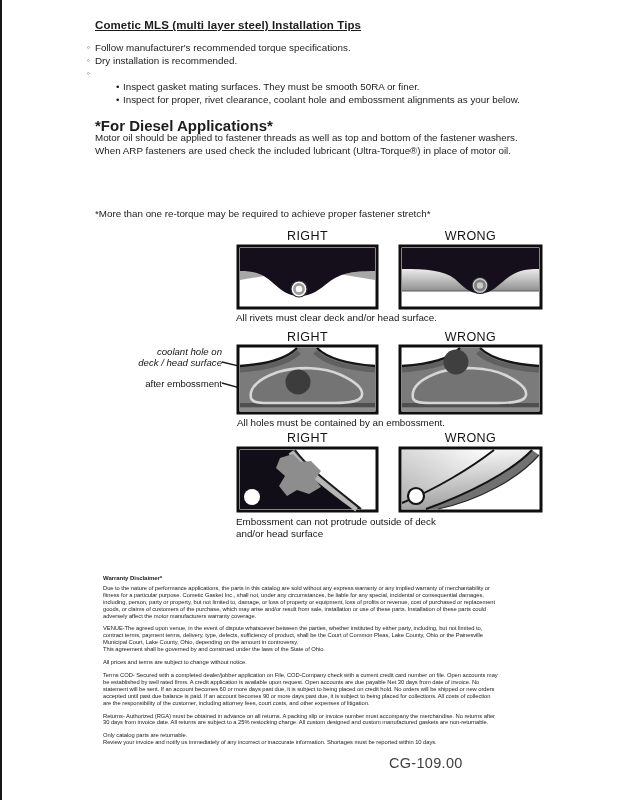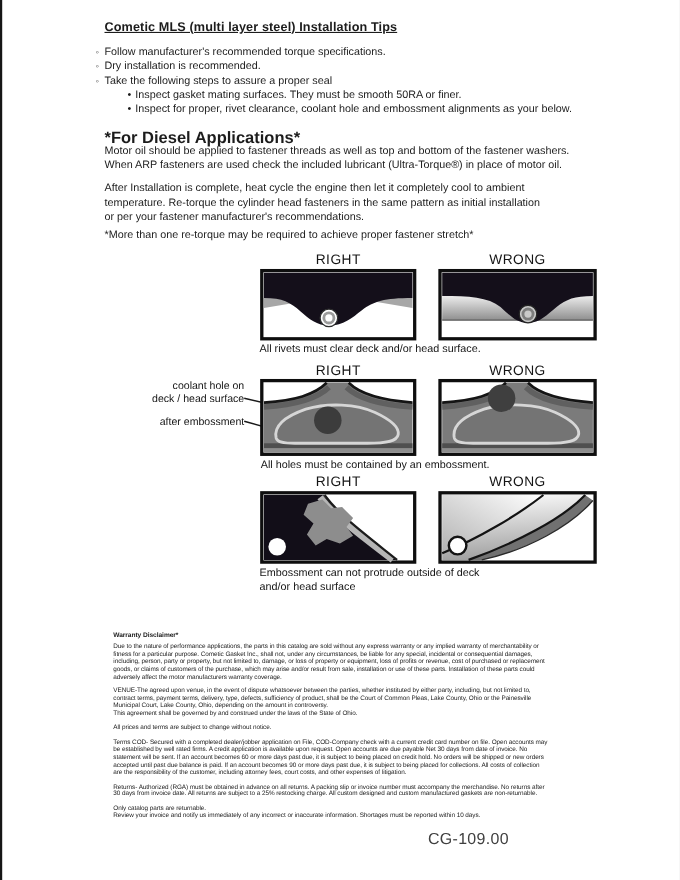--- a/index.html
+++ b/index.html
@@ -43,38 +43,34 @@
     <div class="b-row">
       <span class="b-marker">◦</span>
       <span>Follow manufacturer's recommended torque specifications.</span>
     </div>
     <div class="b-row">
       <span class="b-marker">◦</span>
       <span>Dry installation is recommended.</span>
     </div>
     <div class="b-row">
       <span class="b-marker">◦</span>
-      <span>Take the following steps to assure a proper seal</span>
     </div>
     <div class="b-row sub">
       <span class="b-marker">•</span>
       <span>Inspect gasket mating surfaces.  They must be smooth 50RA or finer.</span>
     </div>
     <div class="b-row sub">
       <span class="b-marker">•</span>
       <span>Inspect for proper, rivet clearance, coolant hole and embossment alignments as your below.</span>
     </div>
   </div>
 
   <div class="abs diesel-h">*For Diesel Applications*</div>
   <div class="abs para p1 ml">Motor oil should be applied to fastener threads as well as top and bottom of the fastener washers.
 When ARP fasteners are used check the included lubricant (Ultra-Torque®) in place of motor oil.</div>
-  <div class="abs para p2 ml">After Installation is complete, heat cycle the engine then let it completely cool to ambient
-temperature. Re-torque the cylinder head fasteners in the same pattern as initial installation
-or per your fastener manufacturer's recommendations.</div>
   <div class="abs para p3">*More than one re-torque may be required to achieve proper fastener stretch*</div>
 
   <div class="abs dg-label" style="left:236px;top:229px;width:143px;">RIGHT</div>
   <div class="abs dg-label" style="left:398px;top:229px;width:145px;">WRONG</div>
 
   <div class="abs panel" style="left:236px;top:244px;">
     <svg width="143" height="66" viewBox="0 0 143 66">
       <rect x="2" y="2" width="139" height="62" fill="#ffffff" stroke="#0e0e0e" stroke-width="3"></rect>
       <path d="M4,27 L58,27 L4,36 Z" fill="#a7a7a7"></path>
       <path d="M139,27 L85,27 L139,36 Z" fill="#a7a7a7"></path>
@@ -99,21 +95,21 @@
       <circle cx="82" cy="41.5" r="8" fill="#c9c9c9" stroke="#242424" stroke-width="1.2"></circle>
       <circle cx="82" cy="41.5" r="4.6" fill="#c9c9c9" stroke="#7d7d7d" stroke-width="2.6"></circle>
     </svg>
   </div>
 
   <div class="abs dg-caption" style="left:236px;top:312px;width:300px;">All rivets must clear deck and/or head surface.</div>
 
   <div class="abs dg-label" style="left:236px;top:330px;width:143px;">RIGHT</div>
   <div class="abs dg-label" style="left:398px;top:330px;width:145px;">WRONG</div>
 
-  <div class="abs pointer-label ml" style="left:118px;top:346px;width:104px;">coolant hole on
+  <div class="abs pointer-label ml" style="left:118px;top:346px;width:104px;font-style:italic;">coolant hole on
 deck / head surface</div>
   <div class="abs pointer-label" style="left:98px;top:378px;width:124px;">after embossment</div>
 
   <div class="abs" style="left:210px;top:350px;">
     <svg width="110" height="50" viewBox="0 0 110 50">
       <line x1="12" y1="12" x2="88" y2="30" stroke="#1a1a1a" stroke-width="1.3"></line>
       <line x1="12" y1="33" x2="52" y2="44" stroke="#1a1a1a" stroke-width="1.3"></line>
     </svg>
   </div>
 

